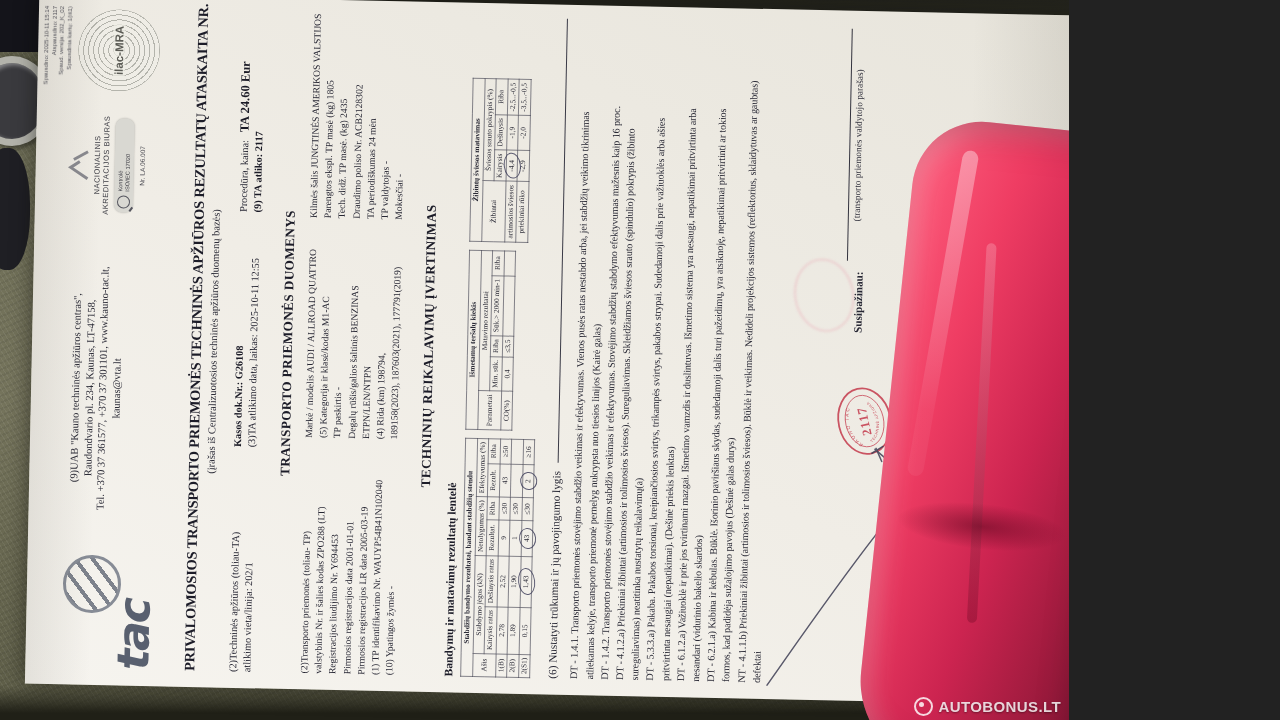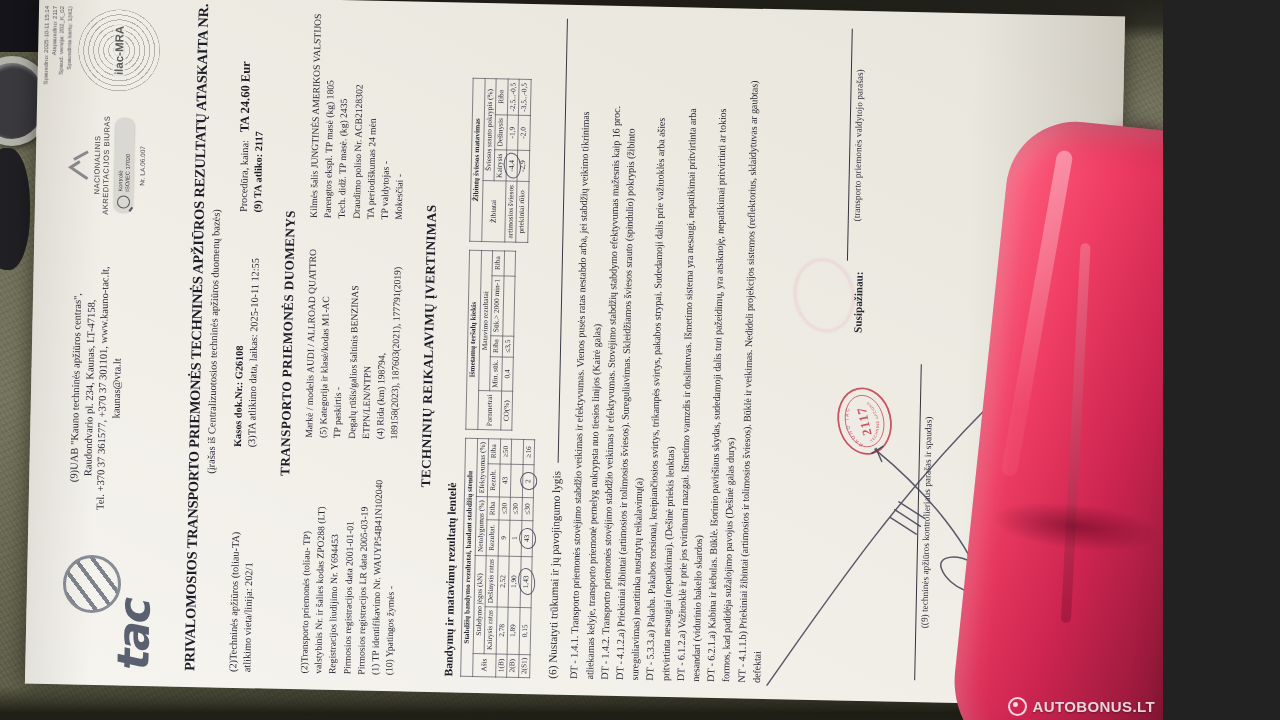--- a/index.html
+++ b/index.html
@@ -1,16 +1,16 @@
 <!DOCTYPE html>
 <html><head>
 <meta charset="utf-8">
 <style>
   html,body{margin:0;padding:0;background:#222;}
-  .scene{position:relative;width:1163px;height:720px;overflow:hidden;
+  .scene{position:relative;width:1069px;height:720px;overflow:hidden;
     font-family:"Liberation Serif", serif;
     background:
       radial-gradient(900px 500px at 68% 18%, rgba(255,255,255,0.10), transparent 60%),
       repeating-linear-gradient(58deg, rgba(255,255,255,0.06) 0 1px, transparent 1px 4px),
       repeating-linear-gradient(-25deg, rgba(0,0,0,0.06) 0 2px, transparent 2px 6px),
       linear-gradient(180deg,#51513d 0%,#6c6c55 14%,#75745c 55%,#5d5d47 100%);}
   .top-strip{position:absolute;left:0;top:0;width:1280px;height:40px;
     background:linear-gradient(180deg,#23231c 0%,#2e2e25 60%,rgba(46,46,37,0) 100%);}
   .corner-dark{position:absolute;left:-20px;top:-14px;width:260px;height:66px;background:#14141a;
     border-radius:0 0 36px 8px;transform:skewX(-10deg);}

